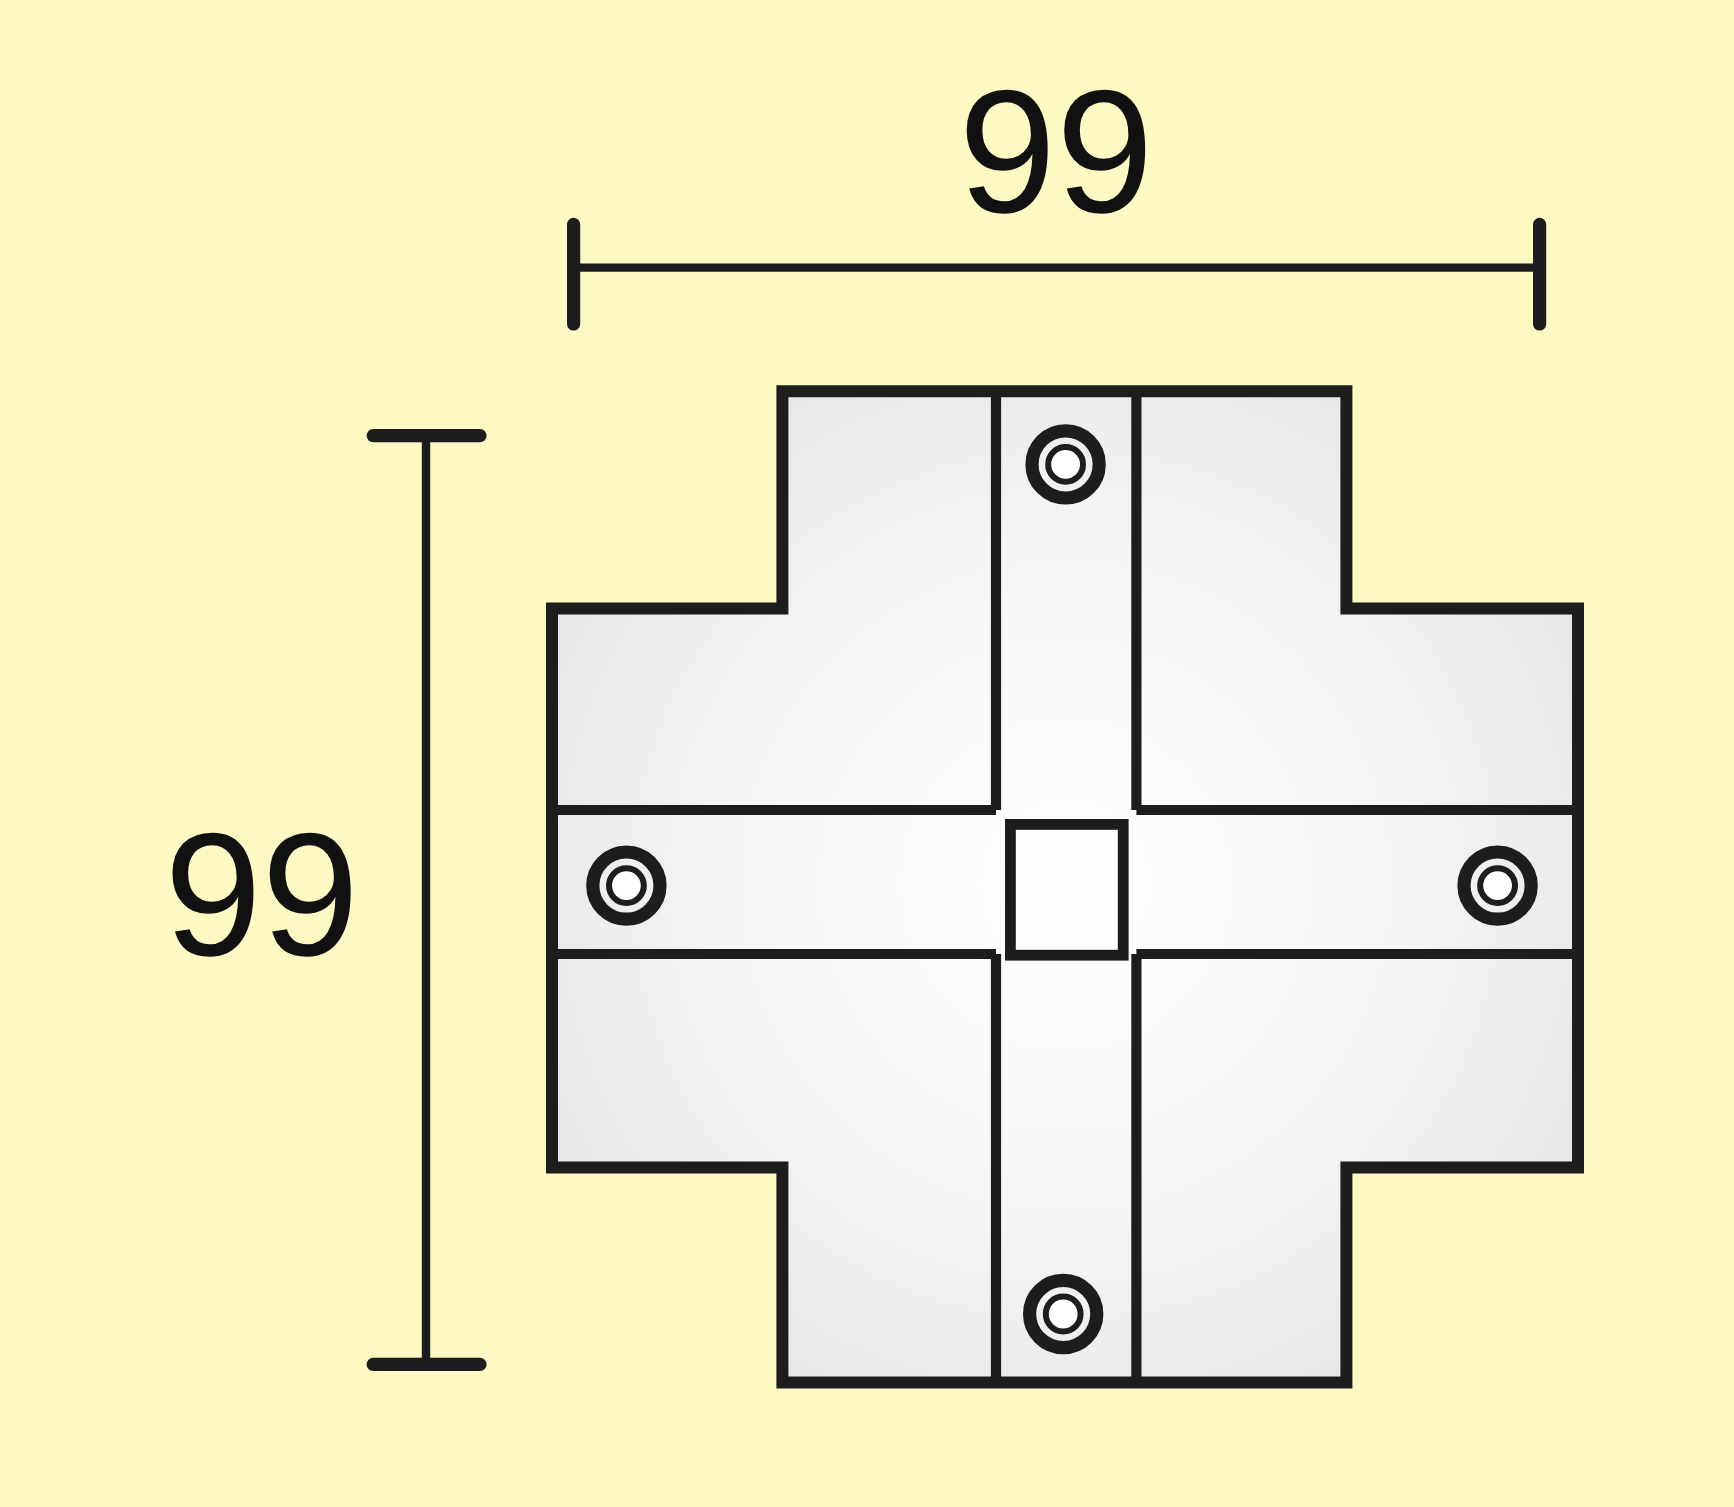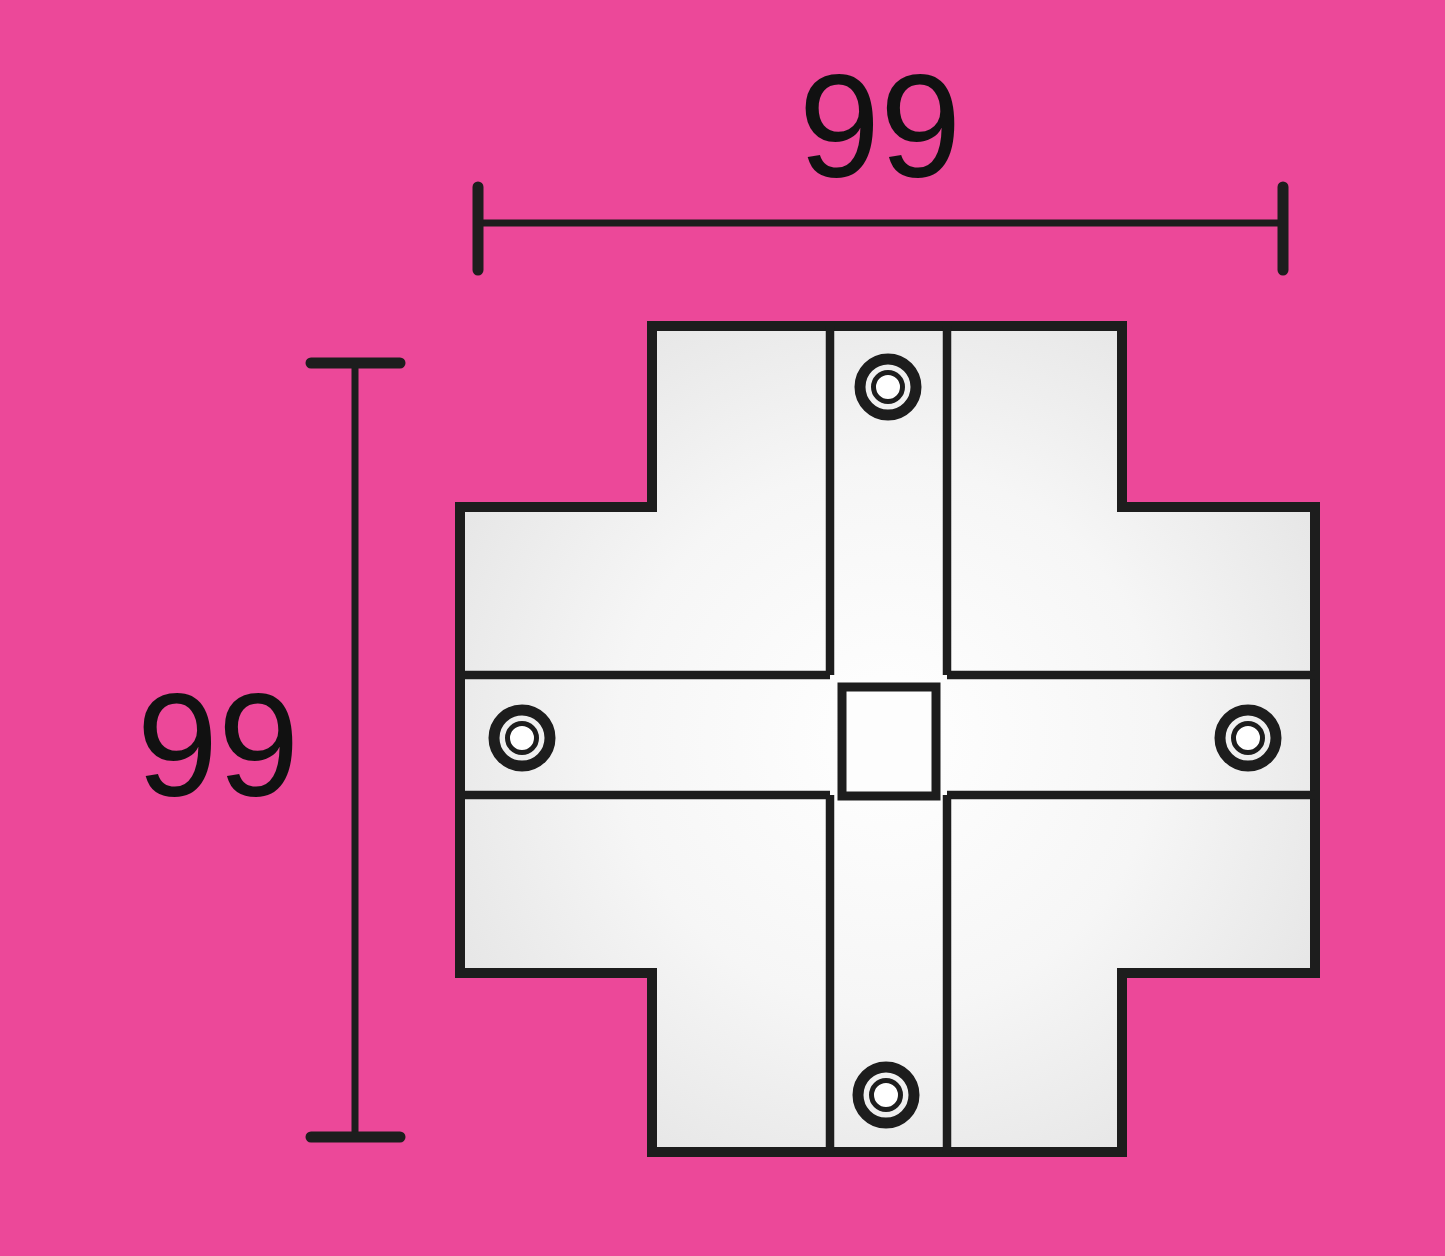--- a/index.html
+++ b/index.html
@@ -8,21 +8,21 @@
     background: #ffffff;
     width: 1445px;
     height: 1256px;
     overflow: hidden;
     font-family: "Liberation Sans", sans-serif;
   }
   .stage {
     position: relative;
     width: 1445px;
     height: 1256px;
-    background: #ec4899;
+    background: #fef9c3;
   }
   svg { display: block; }
 
   
   .outline       { fill: url(#bodyGrad); stroke: #1d1d1d; stroke-width: 10; stroke-linejoin: miter; }
   .seam          { stroke: #1d1d1d; stroke-width: 8.5; fill: none; stroke-linecap: butt; }
   .cutout        { fill: #fdfdfd; stroke: #1d1d1d; stroke-width: 9; }
   .screw-outer   { fill: none; stroke: #1d1d1d; stroke-width: 11; }
   .screw-inner   { fill: #ffffff; stroke: #1d1d1d; stroke-width: 5; }
   .dim-line      { stroke: #1d1d1d; stroke-width: 7; stroke-linecap: butt; }

